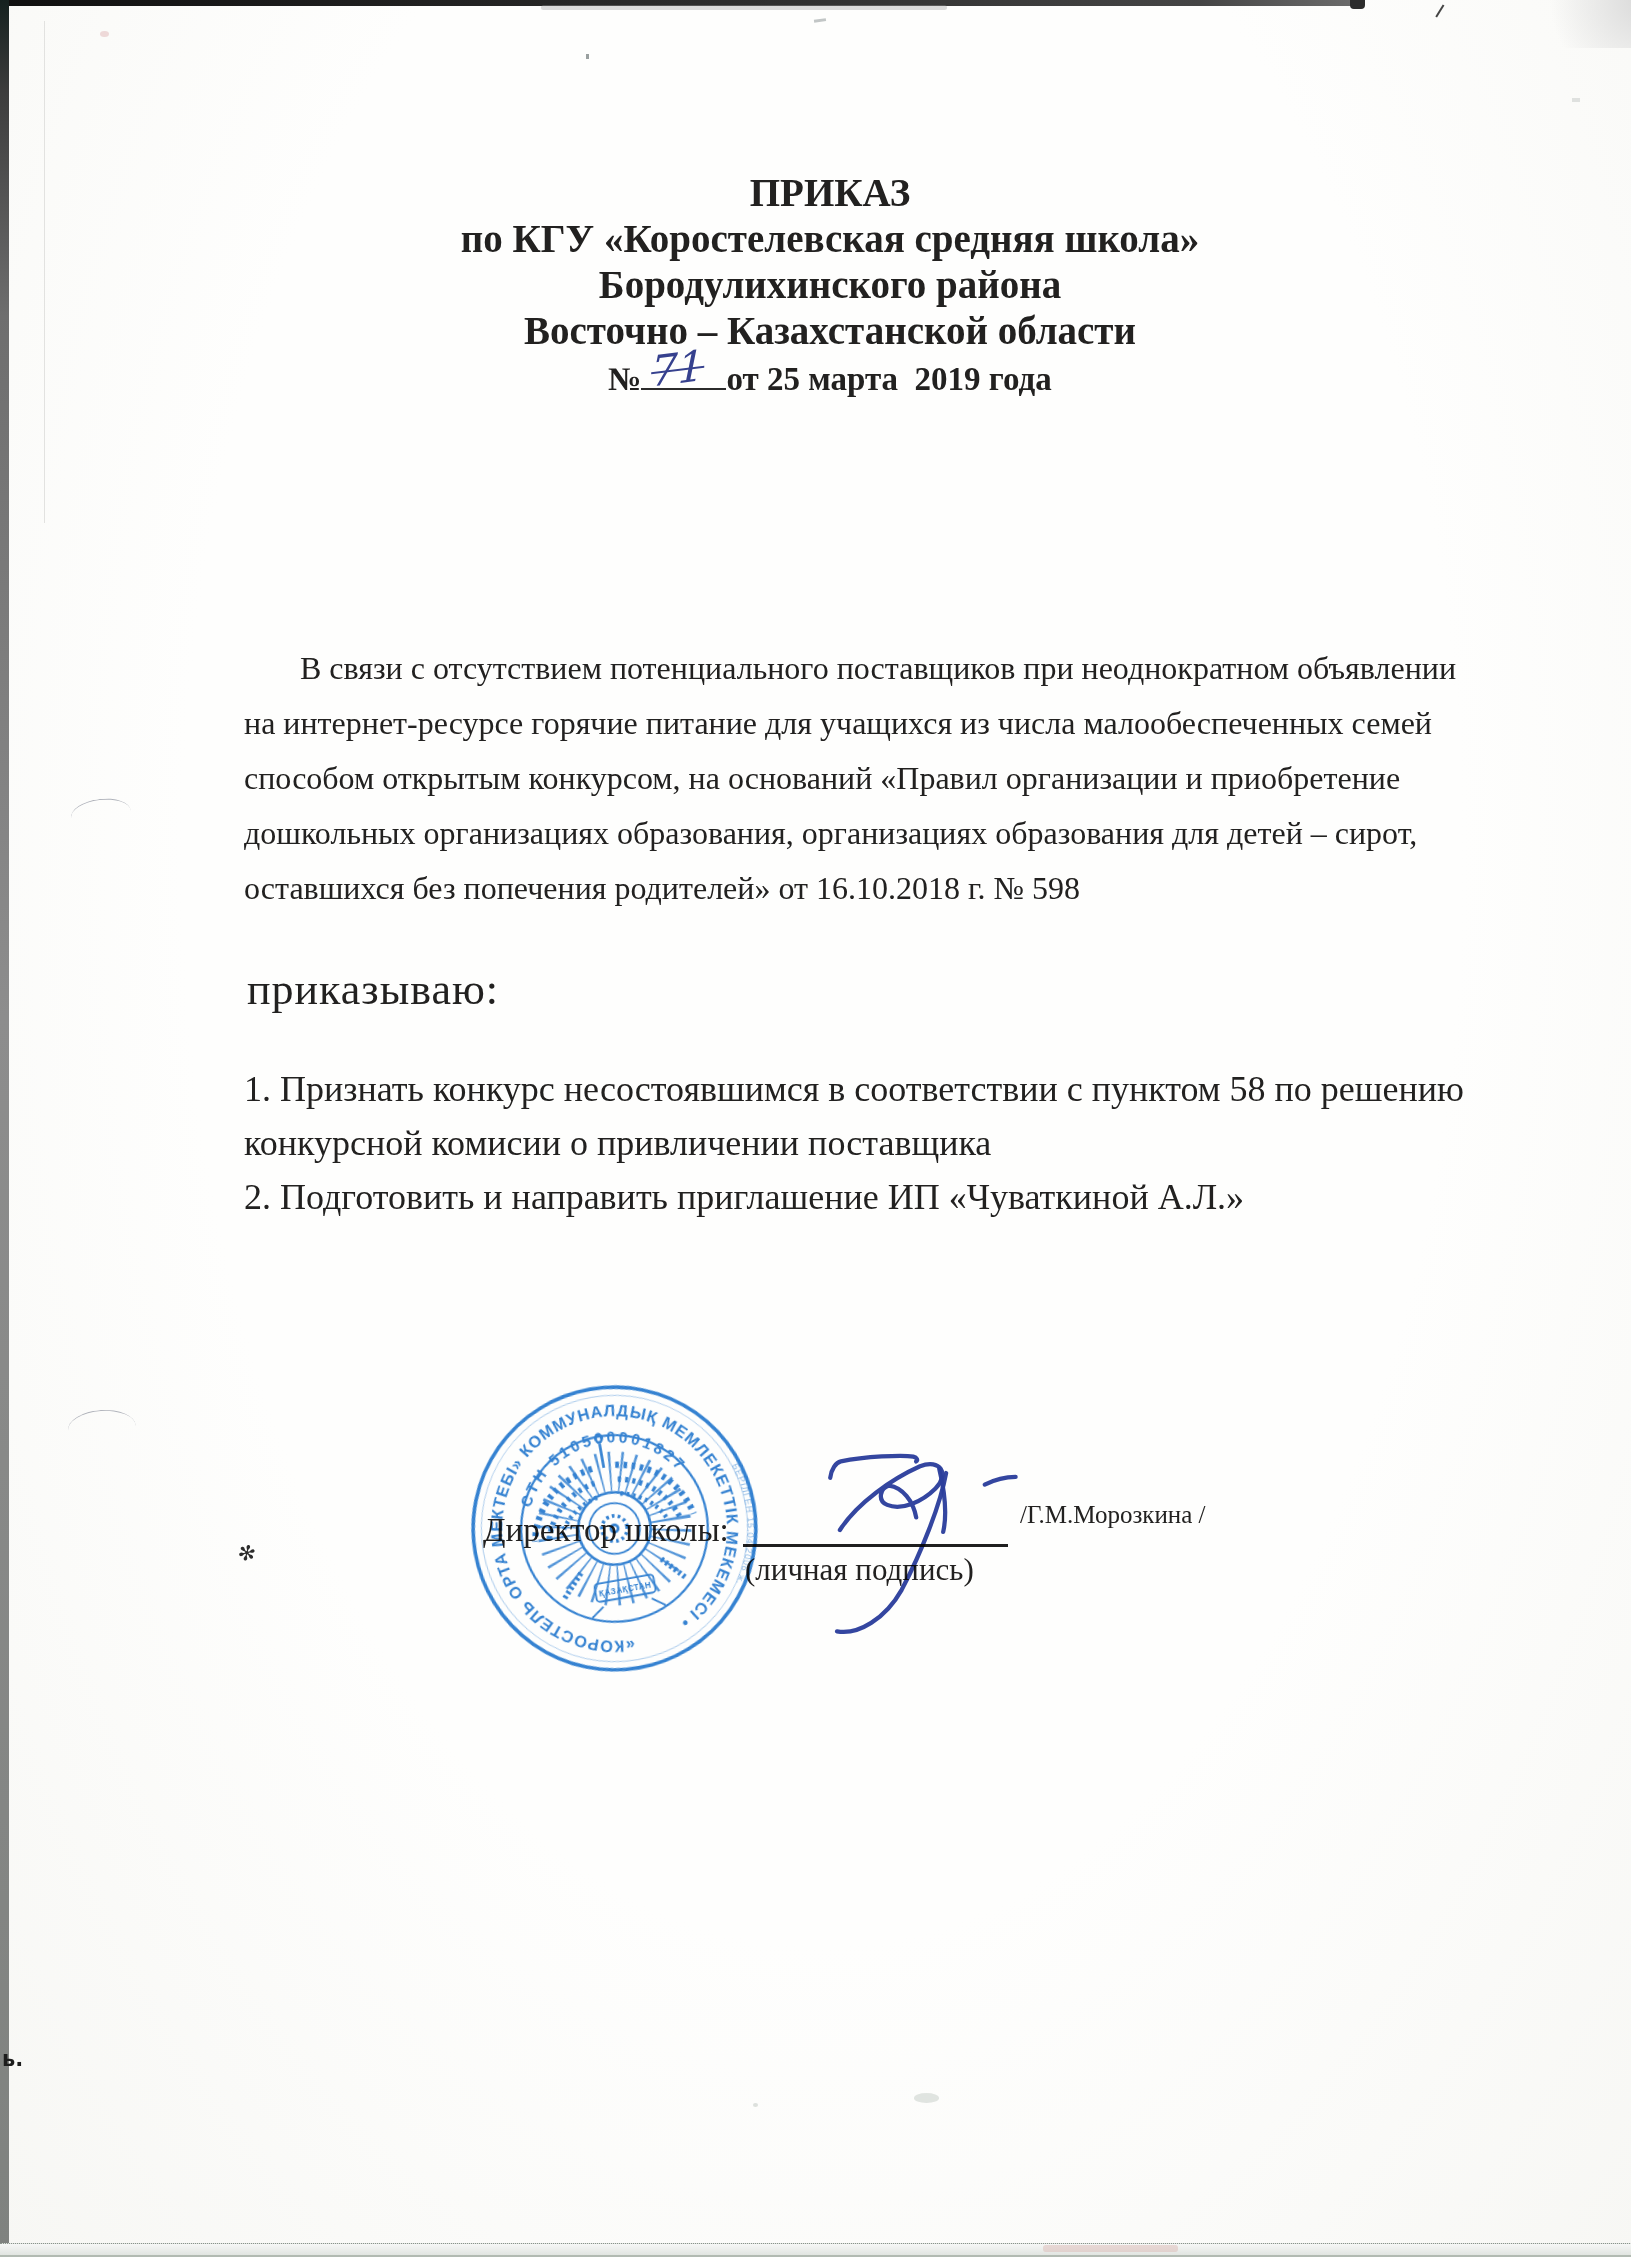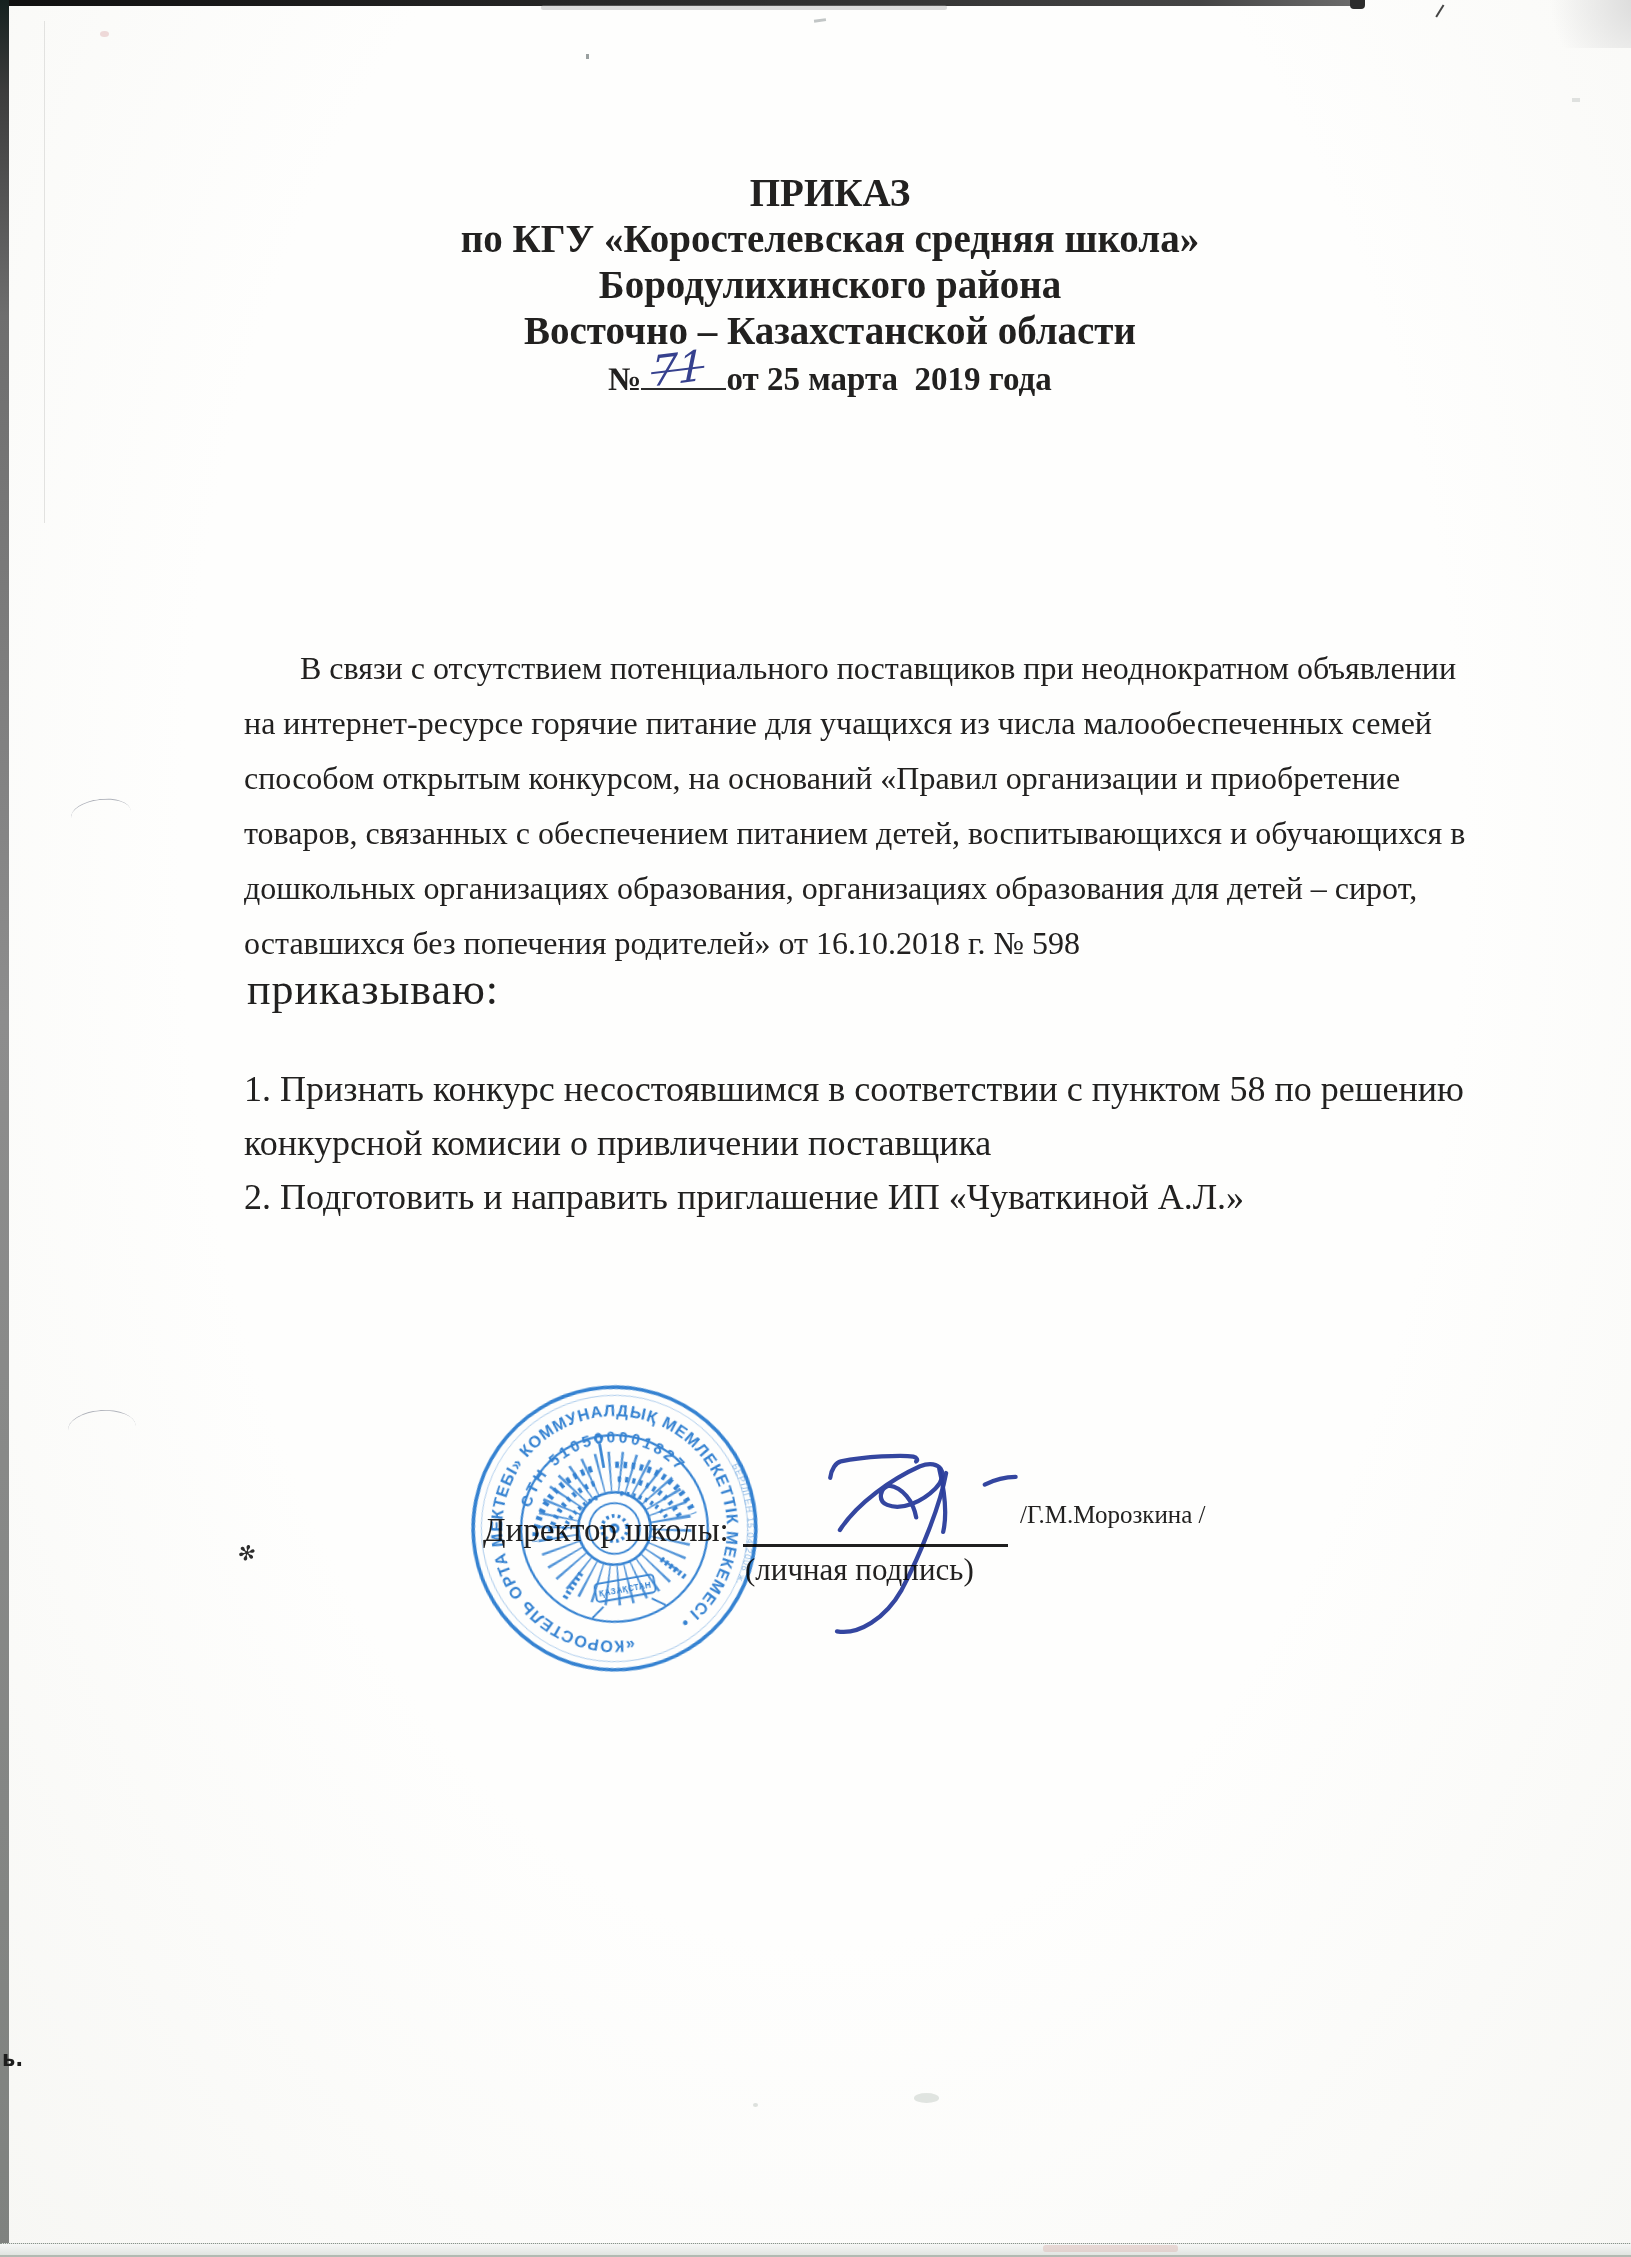--- a/index.html
+++ b/index.html
@@ -49,21 +49,21 @@
   .num-gap { display:inline-block; position:relative; width:85px; height:33px;
     border-bottom:2.9px solid #2b2b2b; vertical-align:baseline; }
   .hand-num { position:absolute; left:9.7px; bottom:-1.9px; font-size:42px; line-height:1;
     color:#36418e; font-style:italic; font-family:"DejaVu Serif",serif;
     transform:rotate(-7deg) skewX(-8deg); text-decoration:line-through;
     text-decoration-thickness:1.9px; font-weight:normal; }
 
   
   .body-par { left:244px; top:641px; font-size:32px; line-height:55px; }
   .body-par .line { white-space:nowrap; }
-  .body-par .line.indent { padding-left:56px; }
+  .body-par .line.indent { padding-left:56px;text-align:right; }
   .verb { left:247px; top:964px; font-size:44px; font-weight:normal; letter-spacing:1px; }
   .items { left:244px; top:1062px; font-size:36px; line-height:54px;font-family:Liberation Serif, serif; }
   .items .line { white-space:nowrap; }
 
   
   .sig-role    { left:483px;  top:1512px; font-size:33px; }
   .sig-underline { left:743px; top:1544px; width:265px; height:2.9px; background:#1f1f1f; }
   .sig-name    { left:1020px; top:1501px; font-size:25px; }
   .sig-caption { left:745px;  top:1552px; font-size:31px; }
 
@@ -96,21 +96,20 @@
     <div>Восточно – Казахстанской области</div>
     <div class="num-row">
       <span>№</span><span class="num-gap"><span class="hand-num">71</span></span><span class="pre">от 25 марта  2019 года</span>
     </div>
   </div>
 
   <div class="abs body-par">
     <div class="line indent">В связи с отсутствием потенциального поставщиков при неоднократном объявлении</div>
     <div class="line">на интернет-ресурсе горячие питание для учащихся из числа малообеспеченных семей</div>
     <div class="line">способом открытым конкурсом, на оснований «Правил организации и приобретение</div>
-    <div class="line">товаров, связанных с обеспечением питанием детей, воспитывающихся и обучающихся в</div>
     <div class="line">дошкольных организациях образования, организациях образования для детей – сирот,</div>
     <div class="line">оставшихся без попечения родителей» от 16.10.2018 г. № 598</div>
   </div>
 
   <div class="txt verb">приказываю:</div>
 
   <div class="abs items">
     <div class="line">1. Признать конкурс несостоявшимся в соответствии с пунктом 58 по решению</div>
     <div class="line">конкурсной комисии о привличении поставщика</div>
     <div class="line">2. Подготовить и направить приглашение ИП «Чуваткиной А.Л.»</div>

